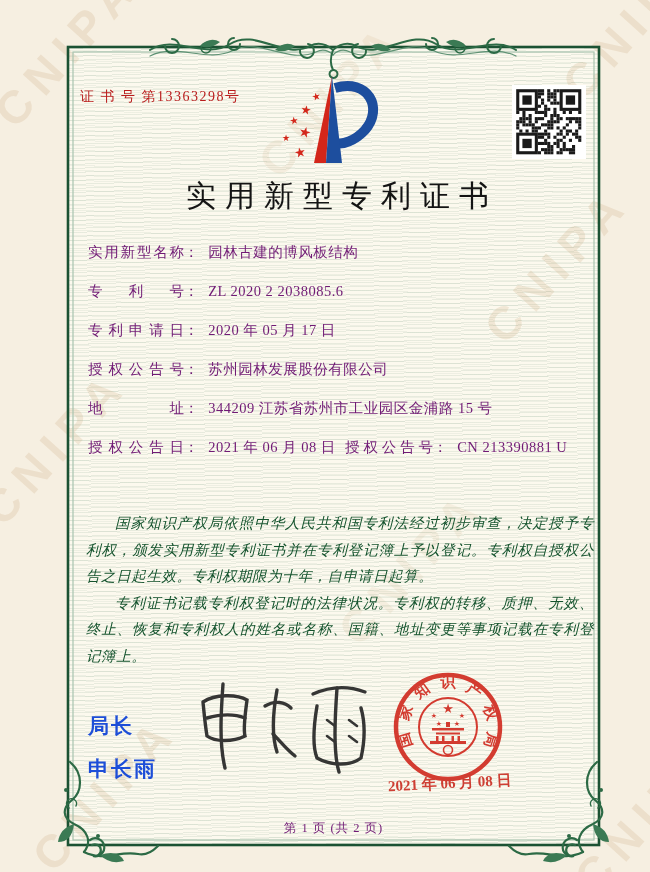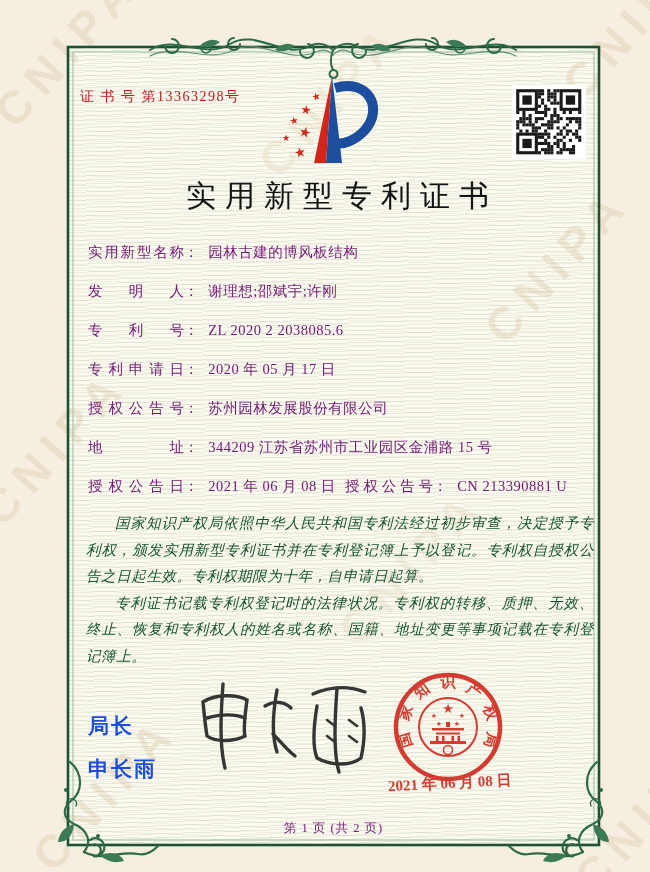--- a/index.html
+++ b/index.html
@@ -275,24 +275,20 @@
     </svg>
 
     <div class="title">实用新型专利证书</div>
 
     <div class="fields">
       <div class="frow">
         <span class="flabel">实用新型名称</span><span class="fsep">：</span>
         <span class="fvalue">园林古建的博风板结构</span>
       </div>
       <div class="frow">
-        <span class="flabel">发明人</span><span class="fsep">：</span>
-        <span class="fvalue">谢理想;邵斌宇;许刚</span>
-      </div>
-      <div class="frow">
         <span class="flabel">专利号</span><span class="fsep">：</span>
         <span class="fvalue">ZL 2020 2 2038085.6</span>
       </div>
       <div class="frow">
         <span class="flabel">专利申请日</span><span class="fsep">：</span>
         <span class="fvalue">2020 年 05 月 17 日</span>
       </div>
       <div class="frow">
         <span class="flabel">授权公告号</span><span class="fsep">：</span>
         <span class="fvalue">苏州园林发展股份有限公司</span>

